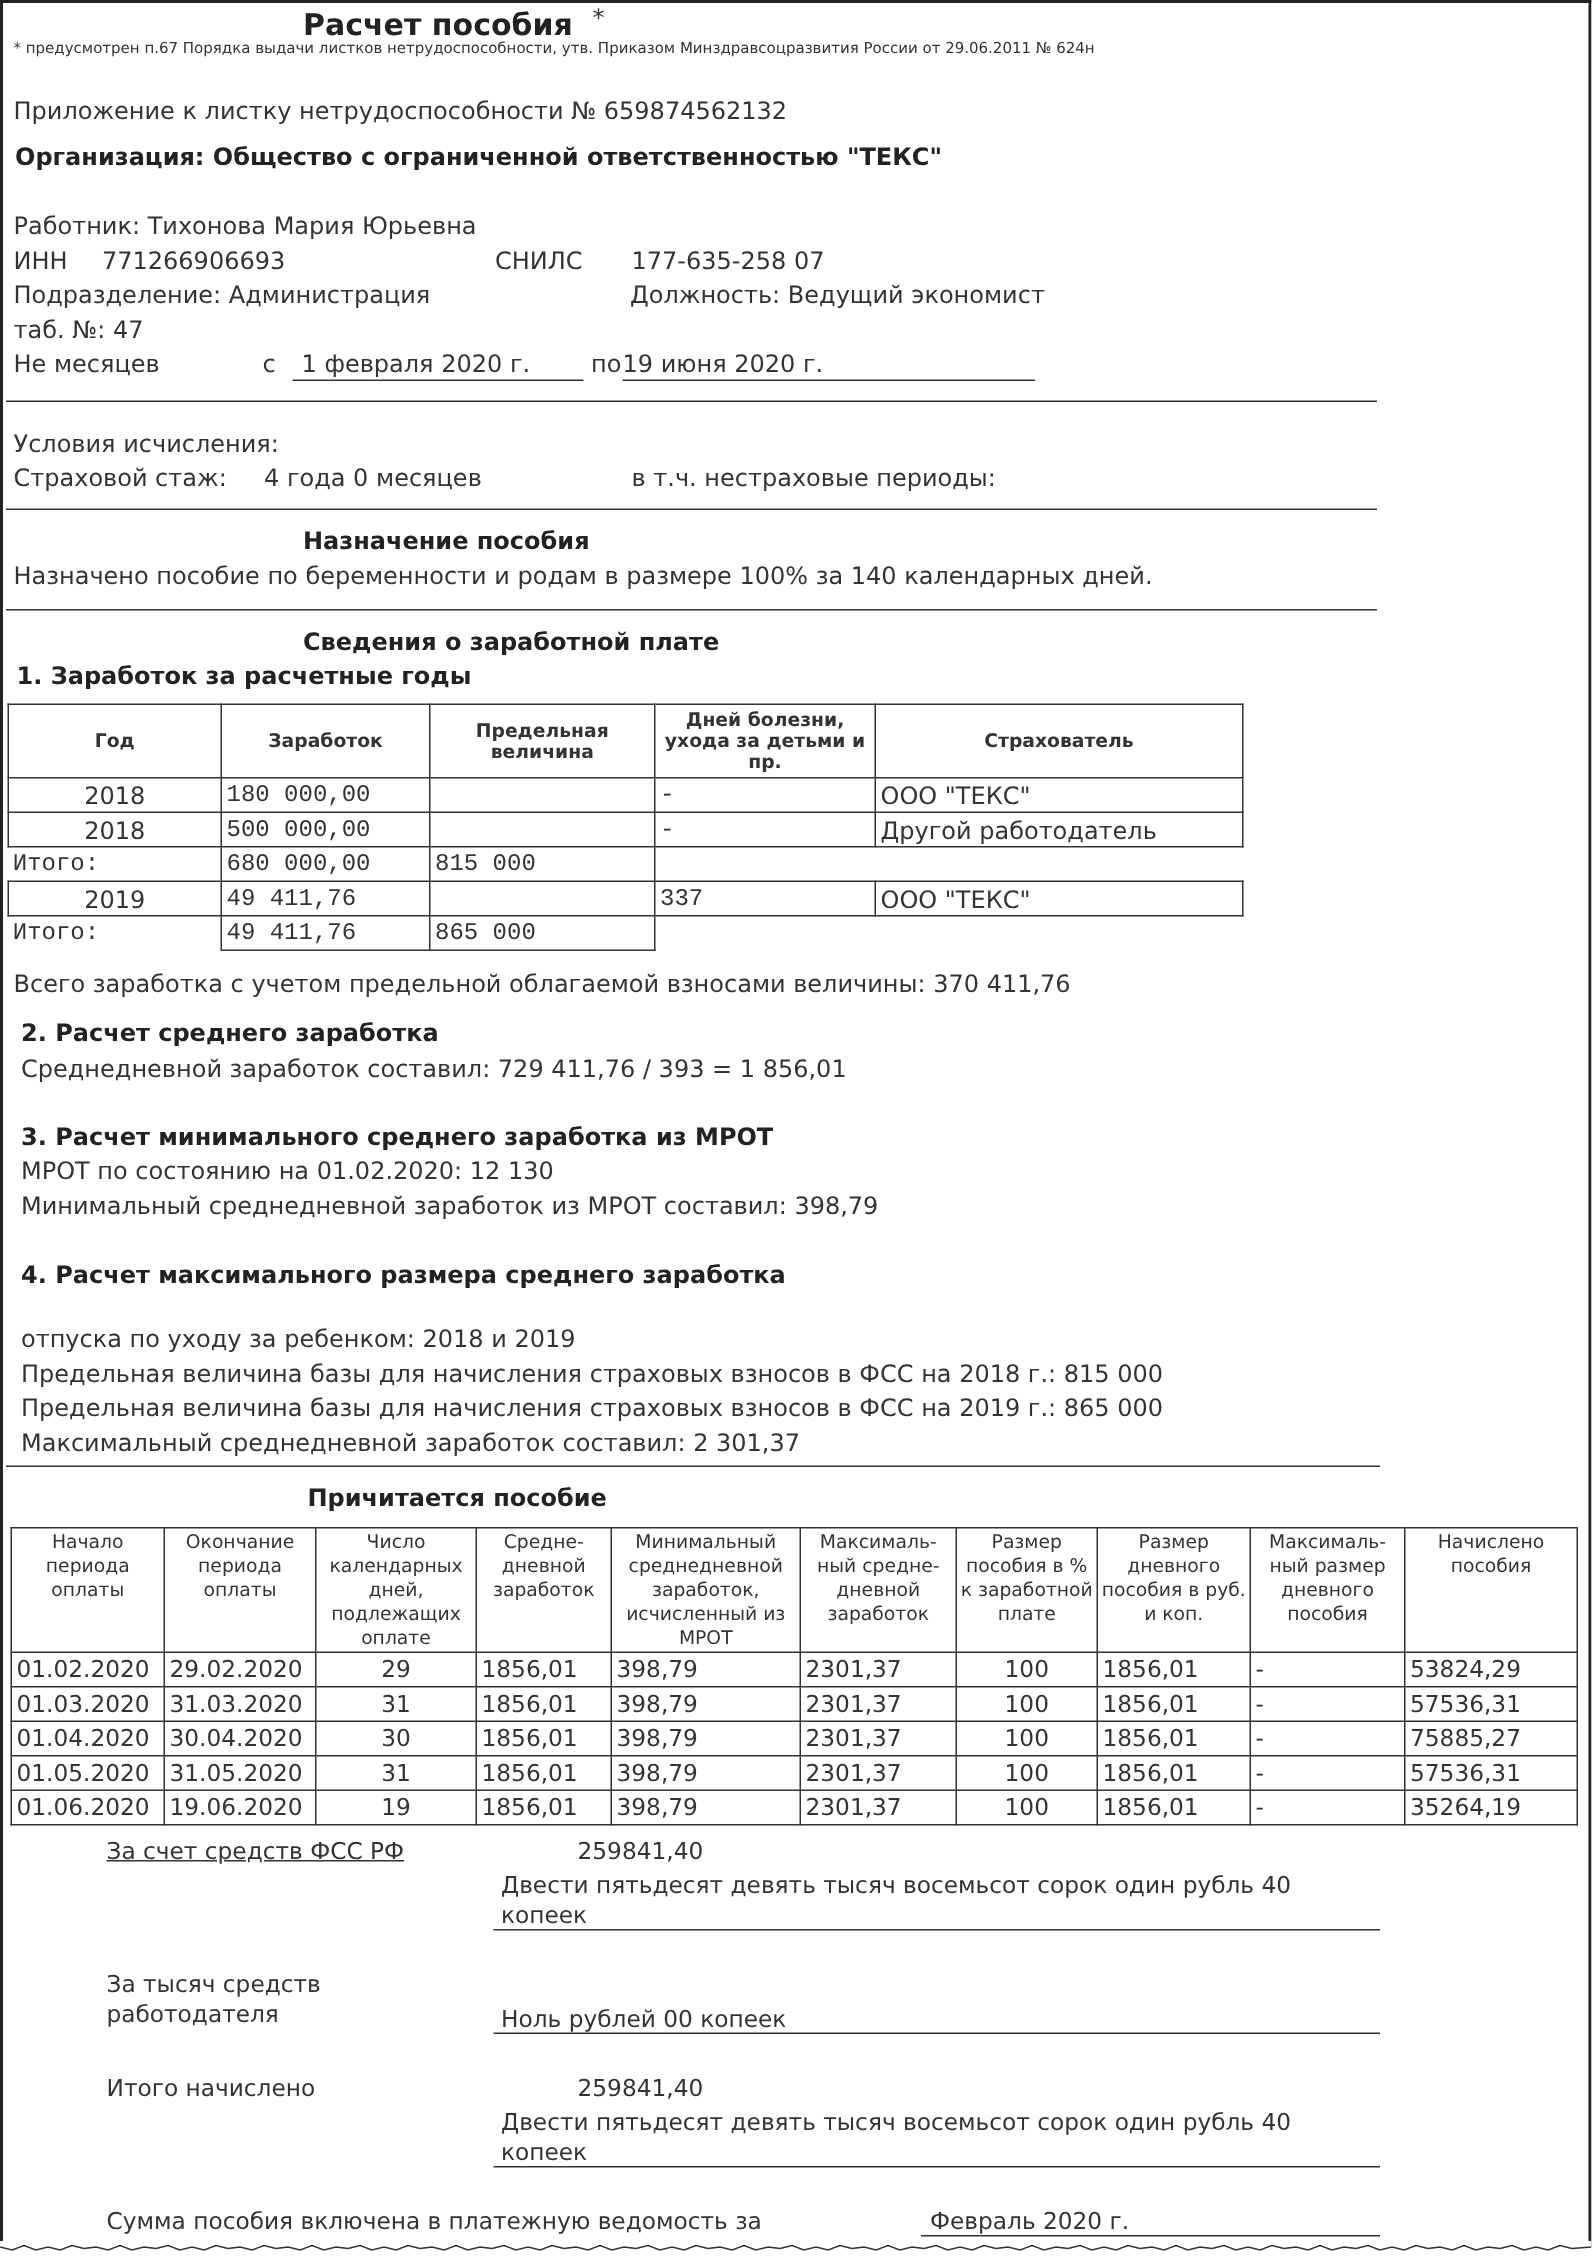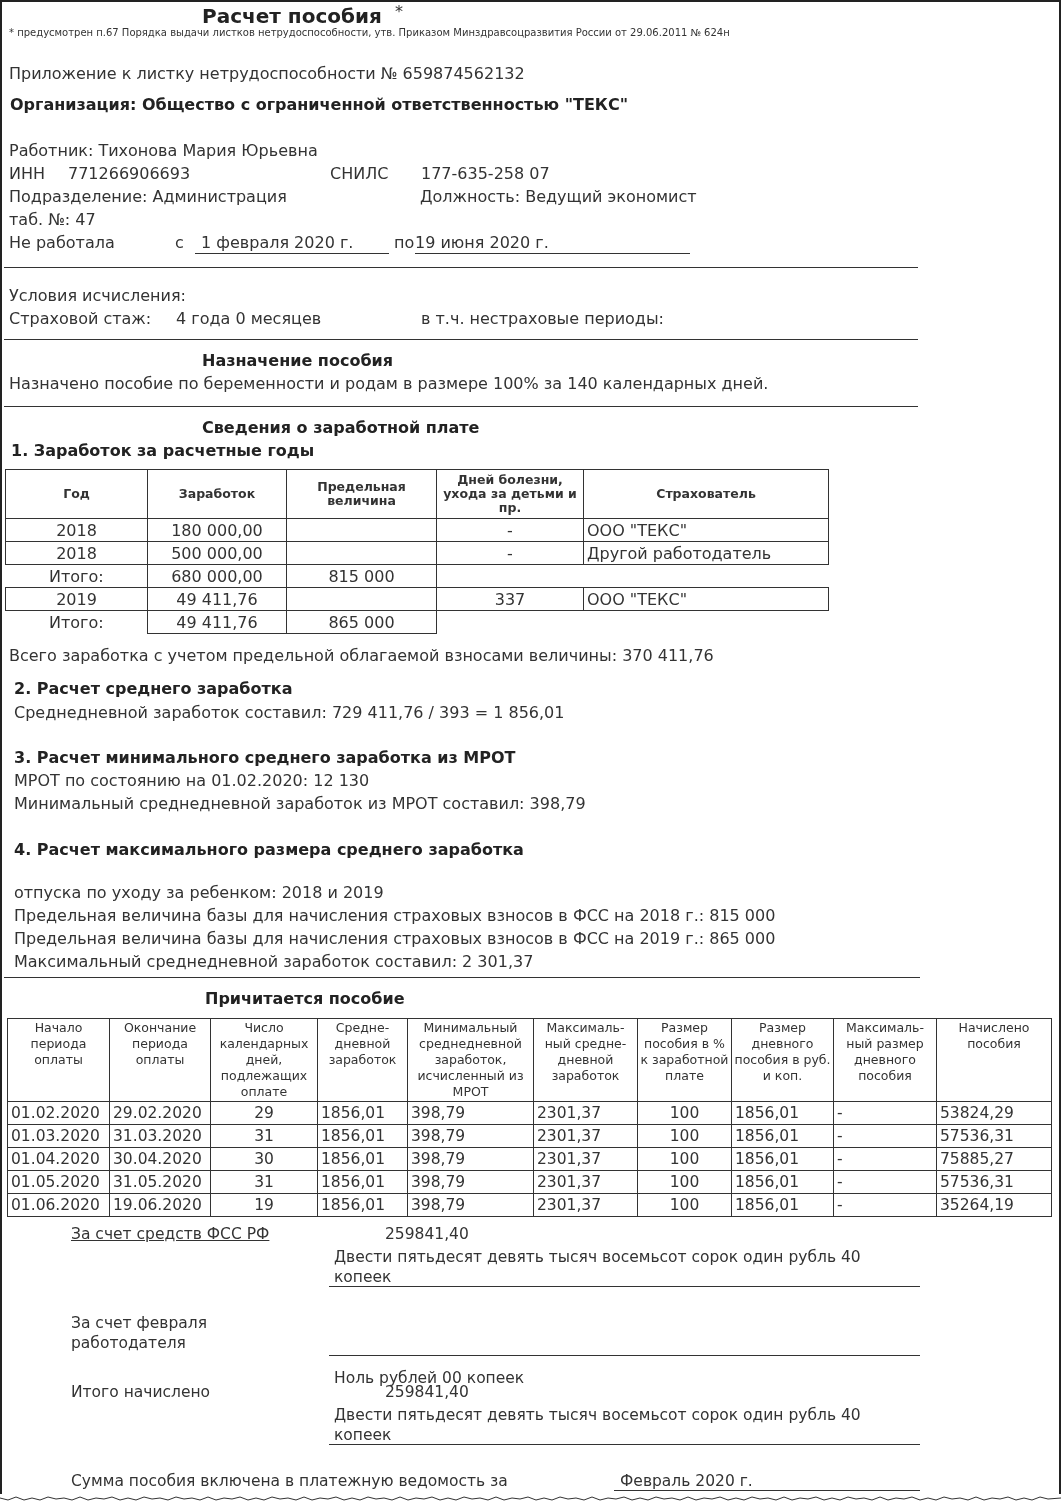--- a/index.html
+++ b/index.html
@@ -20,21 +20,21 @@
   .title { font-size: 20px; font-weight: bold; color: #222; }
   .star { font-size: 16px; color: #333; }
   .note { font-size: 10px; color: #333; }
   .hr { position: absolute; height: 1px; background: #333; }
   .uline { border-bottom: 1px solid #333; }
 
   table.earn { position: absolute; border-collapse: collapse; font-size: 16px; }
   table.earn td, table.earn th { height: 23px; padding: 0 3px; white-space: nowrap; }
   table.earn th { font-size: 12.5px; font-weight: bold; line-height: 14px; text-align: center; border: 1px solid #333; height: 49px; white-space: normal; }
   table.earn td.bd { border: 1px solid #333; }
-  table.earn .r { text-align: center; }
+  table.earn .r { text-align: left; font-family: Liberation Mono, monospace; }
   table.earn .c { text-align: center; }
   table.earn .l { text-align: left; }
 
   table.pay { position: absolute; border-collapse: collapse; font-size: 15.5px; }
   table.pay th { font-weight: normal; font-size: 12.5px; line-height: 16px; vertical-align: top; text-align: center; border: 1px solid #333; padding: 1px 2px; height: 81px; }
   table.pay td { border: 1px solid #333; height: 23px; padding: 0 3px; white-space: nowrap; }
   table.pay .r { text-align: left; }
   table.pay .c { text-align: center; }
   table.pay .l { text-align: left; }
 </style>
@@ -51,21 +51,21 @@
   <div class="abs t16 b" style="left:8px; top:93px; color:#222;">Организация: Общество с ограниченной ответственностью "ТЕКС"</div>
 
   <div class="abs t16" style="left:7px; top:139px;">Работник: Тихонова Мария Юрьевна</div>
   <div class="abs t16" style="left:7px; top:162px;">ИНН</div>
   <div class="abs t16" style="left:66px; top:162px;">771266906693</div>
   <div class="abs t16" style="left:328px; top:162px;">СНИЛС</div>
   <div class="abs t16" style="left:419px; top:162px;">177-635-258 07</div>
   <div class="abs t16" style="left:7px; top:185px;">Подразделение: Администрация</div>
   <div class="abs t16" style="left:418px; top:185px;">Должность: Ведущий экономист</div>
   <div class="abs t16" style="left:7px; top:208px;">таб. №: 47</div>
-  <div class="abs t16" style="left:7px; top:231px;">Не работала</div>
+  <div class="abs t16" style="left:7px; top:231px;">Не месяцев</div>
   <div class="abs t16" style="left:173px; top:231px;">с</div>
   <div class="abs t16 uline" style="left:193px; top:231px; width:194px; padding-left:6px;">1 февраля 2020 г.</div>
   <div class="abs t16" style="left:392px; top:231px;">по</div>
   <div class="abs t16 uline" style="left:413px; top:231px; width:275px;">19 июня 2020 г.</div>
 
   <div class="hr" style="left:2px; top:265px; width:914px;"></div>
 
   <div class="abs t16" style="left:7px; top:284px;">Условия исчисления:</div>
   <div class="abs t16" style="left:7px; top:307px;">Страховой стаж:</div>
   <div class="abs t16" style="left:174px; top:307px;">4 года 0 месяцев</div>
@@ -242,23 +242,23 @@
     </tr>
   </tbody>
     </table>
 
   <div class="abs t15" style="left:69px; top:1222px;text-decoration:underline;">За счет средств ФСС РФ</div>
   <div class="abs t15" style="left:383px; top:1222px;">259841,40</div>
   <div class="abs t15" style="left:332px; top:1245px;">Двести пятьдесят девять тысяч восемьсот сорок один рубль 40</div>
   <div class="abs t15" style="left:332px; top:1265px;">копеек</div>
   <div class="hr" style="left:327px; top:1284px; width:591px;"></div>
 
-  <div class="abs t15" style="left:69px; top:1311px;">За счет февраля</div>
+  <div class="abs t15" style="left:69px; top:1311px;">За тысяч средств</div>
   <div class="abs t15" style="left:69px; top:1331px;">работодателя</div>
-  <div class="abs t15" style="left:332px; top:1334px;margin-top:32px;">Ноль рублей 00 копеек</div>
+  <div class="abs t15" style="left:332px; top:1334px;">Ноль рублей 00 копеек</div>
   <div class="hr" style="left:327px; top:1353px; width:591px;"></div>
 
   <div class="abs t15" style="left:69px; top:1380px;">Итого начислено</div>
   <div class="abs t15" style="left:383px; top:1380px;">259841,40</div>
   <div class="abs t15" style="left:332px; top:1403px;">Двести пятьдесят девять тысяч восемьсот сорок один рубль 40</div>
   <div class="abs t15" style="left:332px; top:1423px;">копеек</div>
   <div class="hr" style="left:327px; top:1442px; width:591px;"></div>
 
   <div class="abs t15" style="left:69px; top:1469px;">Сумма пособия включена в платежную ведомость за</div>
   <div class="abs t15" style="left:618px; top:1469px;">Февраль 2020 г.</div>

